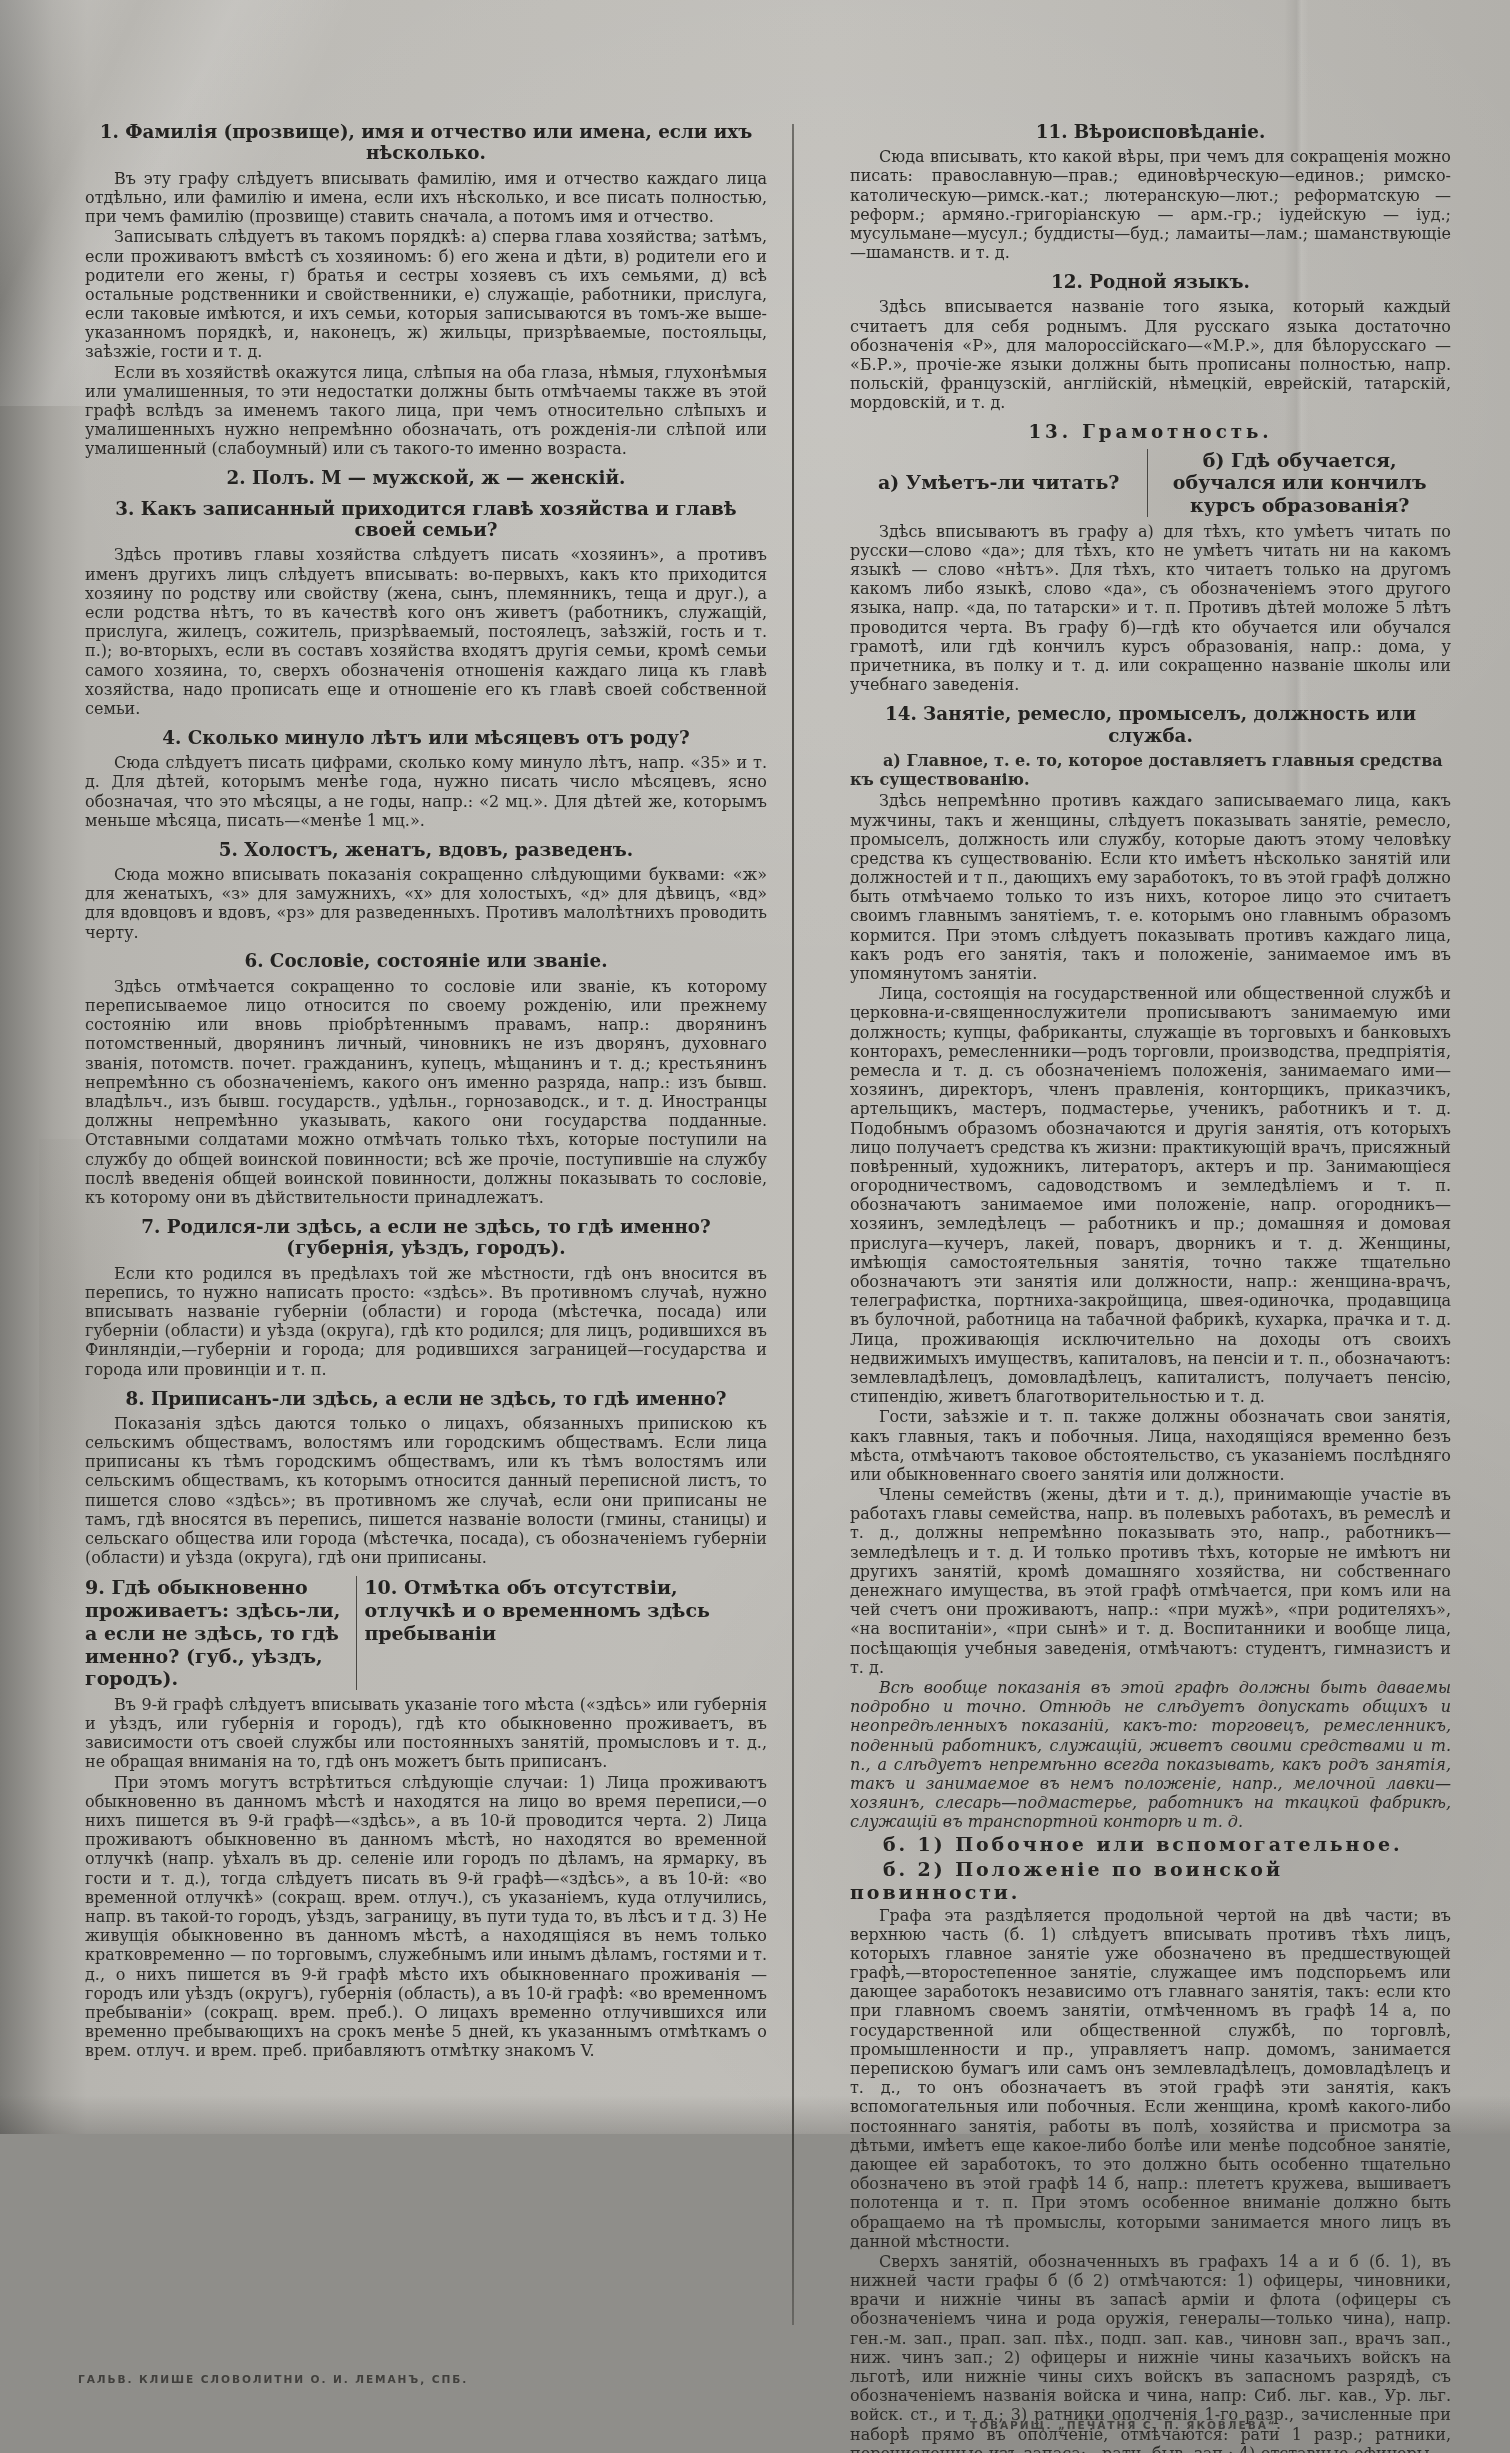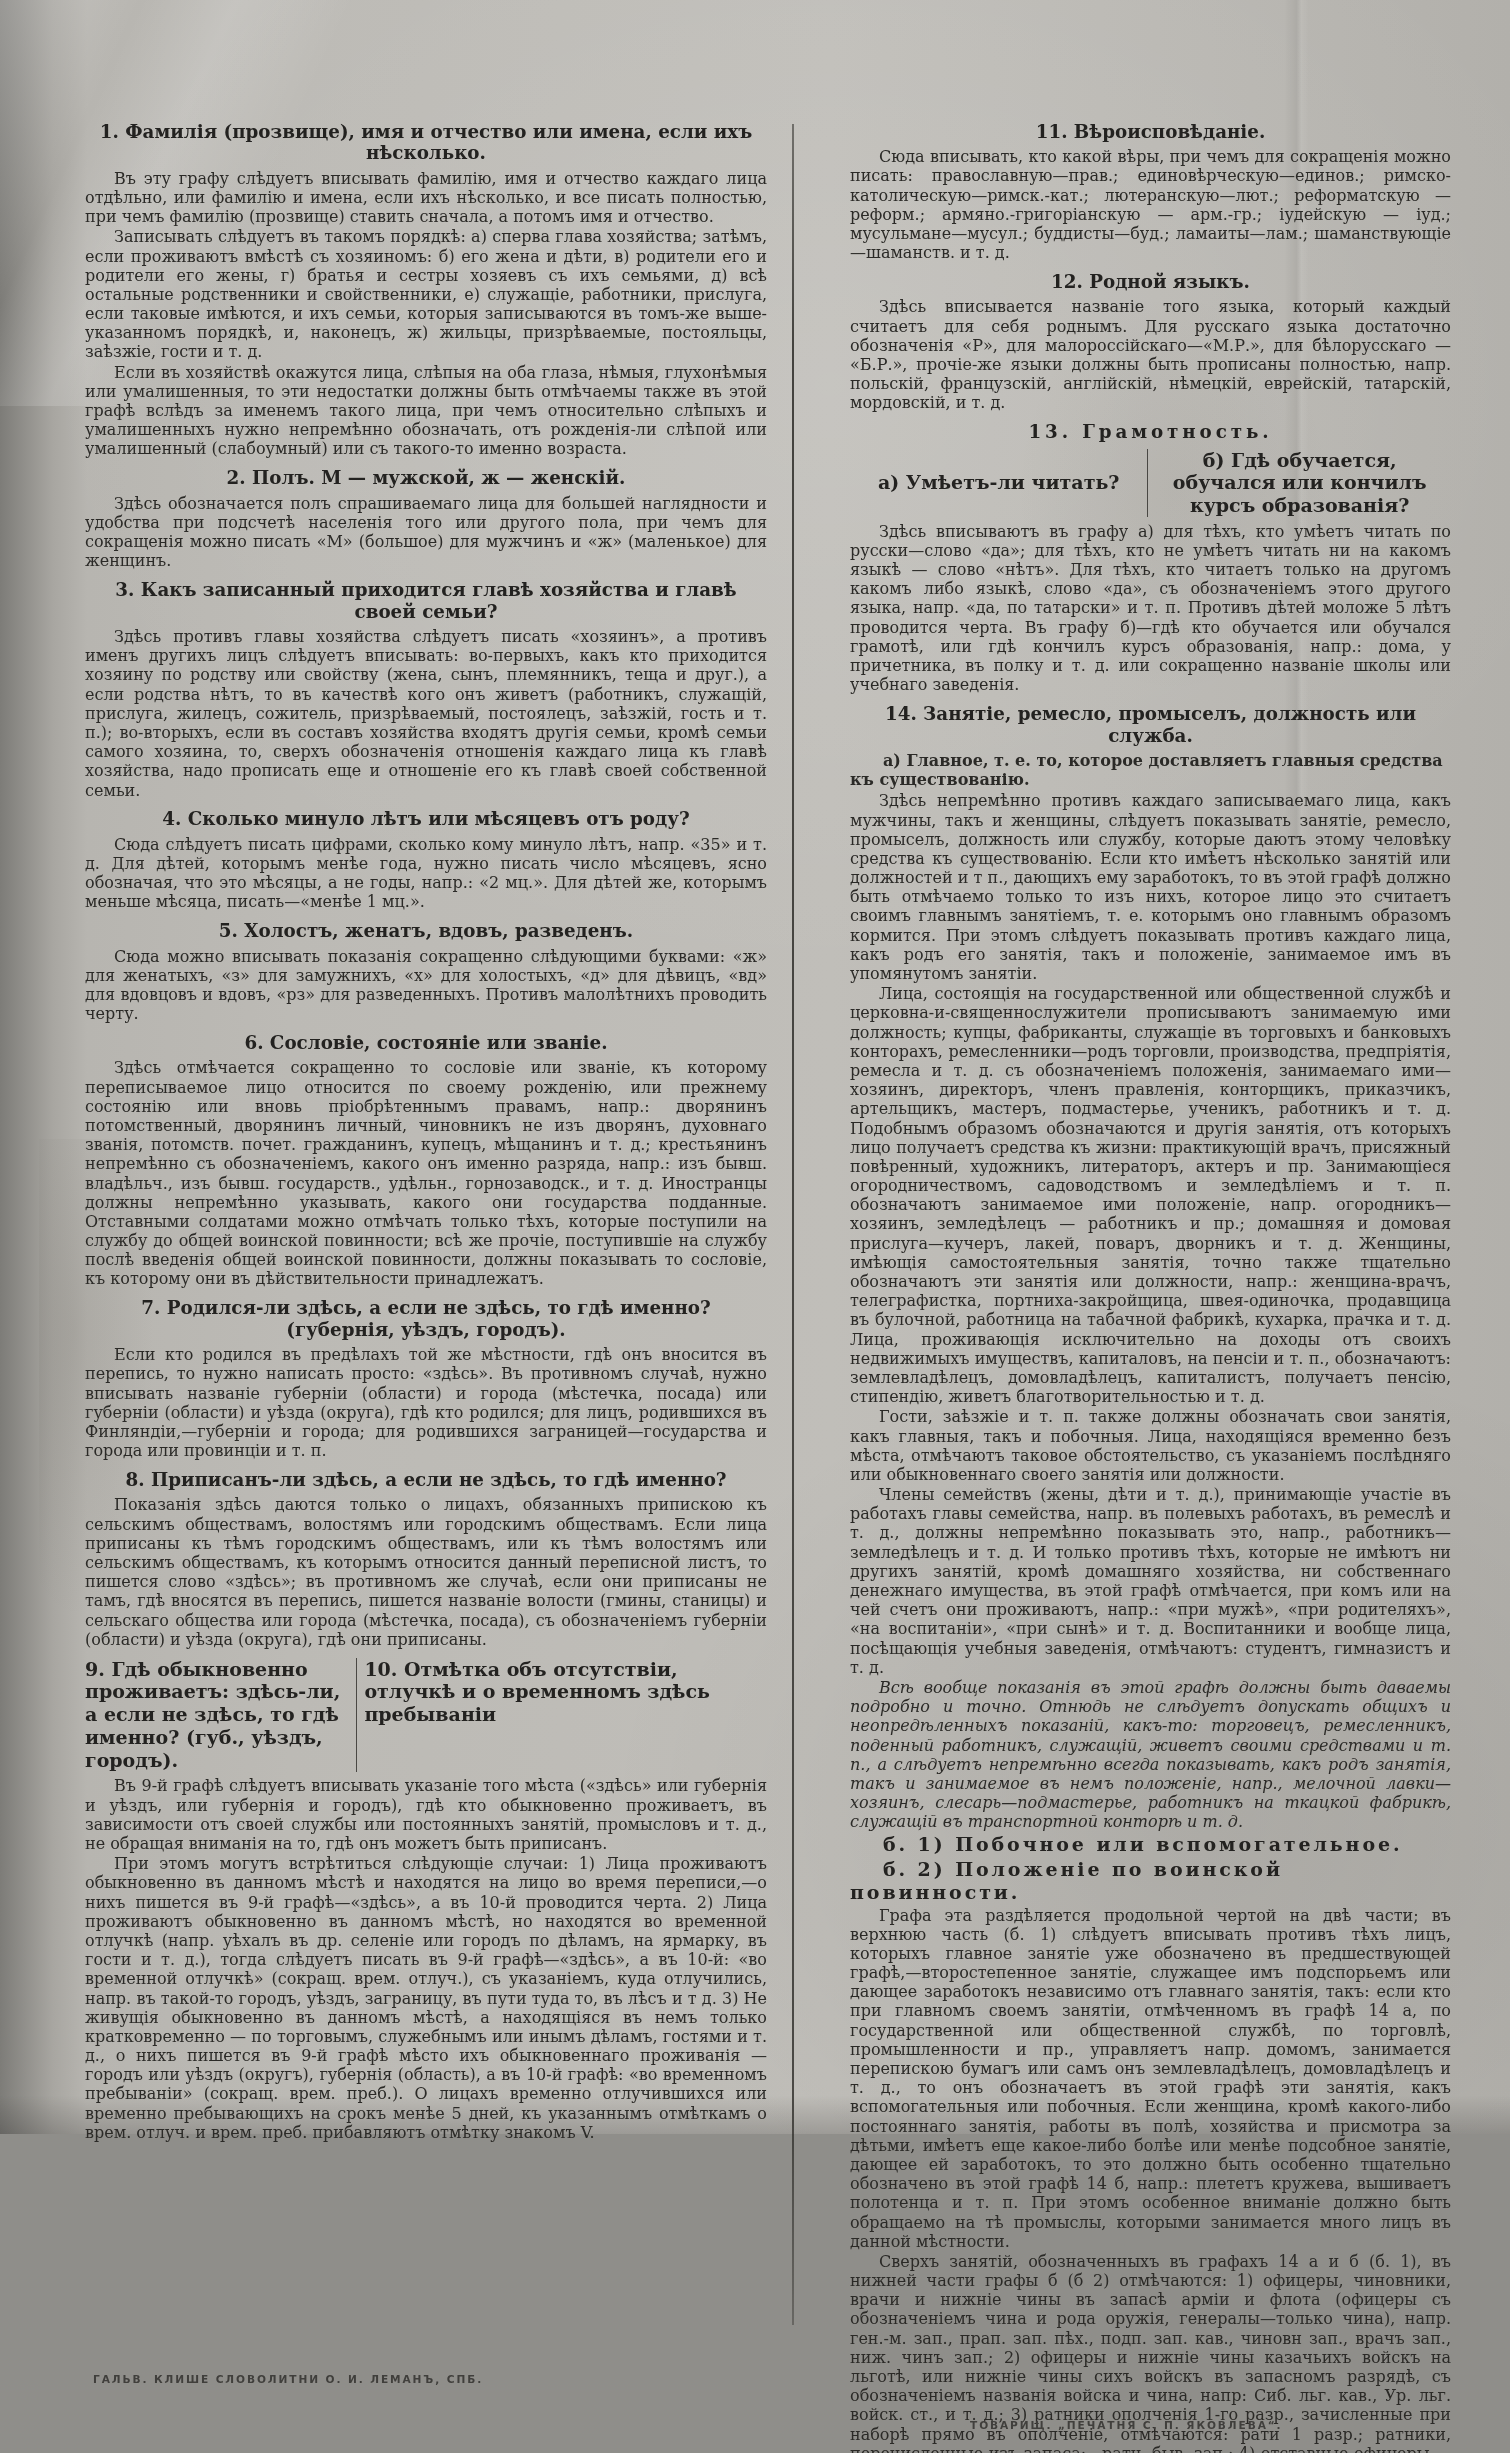--- a/index.html
+++ b/index.html
@@ -76,21 +76,21 @@
   .two-head .c9{width:263px;text-align:left;padding-left:0;}
   .two-head .c10{flex:1;text-align:left;}
   .two-head .c13a{width:282px;display:flex;align-items:center;justify-content:center;}
   .two-head .c13b{flex:1;text-align:center;}
 
   .footer{
     position:absolute;font-weight:bold;
     font-size:10.6px;letter-spacing:1.9px;color:#403f3c;
     font-family:"DejaVu Sans","Liberation Sans",sans-serif;
   }
-  .footer-left{left:93px;top:2373px;}
+  .footer-left{left:78px;top:2373px;}
   .footer-right{left:970px;top:2419px;}
 </style>
 </head>
 <body>
 
 <div class="page">
   <div class="crease-top-left"></div>
   <div class="crease-right"></div>
   <div class="stain-a"></div>
   <div class="stain-b"></div>
@@ -102,21 +102,20 @@
 
     <div class="sec">
       <div class="h">1. Фамилія (прозвище), имя и отчество или имена, если ихъ нѣсколько.</div>
       <p class="body">Въ эту графу слѣдуетъ вписывать фамилію, имя и отчество каждаго лица отдѣльно, или фамилію и имена, если ихъ нѣсколько, и все писать полностью, при чемъ фамилію (прозвище) ставить сначала, а потомъ имя и отчество.</p>
       <p class="body">Записывать слѣдуетъ въ такомъ порядкѣ: а) сперва глава хозяйства; затѣмъ, если проживаютъ вмѣстѣ съ хозяиномъ: б) его жена и дѣти, в) родители его и родители его жены, г) братья и сестры хозяевъ съ ихъ семьями, д) всѣ остальные родственники и свойственники, е) служащіе, работники, прислуга, если таковые имѣются, и ихъ семьи, которыя записываются въ томъ-же выше-указанномъ порядкѣ, и, наконецъ, ж) жильцы, призрѣваемые, постояльцы, заѣзжіе, гости и т. д.</p>
       <p class="body">Если въ хозяйствѣ окажутся лица, слѣпыя на оба глаза, нѣмыя, глухонѣмыя или умалишенныя, то эти недостатки должны быть отмѣчаемы также въ этой графѣ вслѣдъ за именемъ такого лица, при чемъ относительно слѣпыхъ и умалишенныхъ нужно непремѣнно обозначать, отъ рожденія-ли слѣпой или умалишенный (слабоумный) или съ такого-то именно возраста.</p>
     </div>
 
     <div class="sec">
       <div class="h">2. Полъ. М — мужской, ж — женскій.</div>
-      <p class="body">Здѣсь обозначается полъ спрашиваемаго лица для большей наглядности и удобства при подсчетѣ населенія того или другого пола, при чемъ для сокращенія можно писать «М» (большое) для мужчинъ и «ж» (маленькое) для женщинъ.</p>
     </div>
 
     <div class="sec">
       <div class="h">3. Какъ записанный приходится главѣ хозяйства и главѣ своей семьи?</div>
       <p class="body">Здѣсь противъ главы хозяйства слѣдуетъ писать «хозяинъ», а противъ именъ другихъ лицъ слѣдуетъ вписывать: во-первыхъ, какъ кто приходится хозяину по родству или свойству (жена, сынъ, племянникъ, теща и друг.), а если родства нѣтъ, то въ качествѣ кого онъ живетъ (работникъ, служащій, прислуга, жилецъ, сожитель, призрѣваемый, постоялецъ, заѣзжій, гость и т. п.); во-вторыхъ, если въ составъ хозяйства входятъ другія семьи, кромѣ семьи самого хозяина, то, сверхъ обозначенія отношенія каждаго лица къ главѣ хозяйства, надо прописать еще и отношеніе его къ главѣ своей собственной семьи.</p>
     </div>
 
     <div class="sec">
       <div class="h">4. Сколько минуло лѣтъ или мѣсяцевъ отъ роду?</div>
       <p class="body">Сюда слѣдуетъ писать цифрами, сколько кому минуло лѣтъ, напр. «35» и т. д. Для дѣтей, которымъ менѣе года, нужно писать число мѣсяцевъ, ясно обозначая, что это мѣсяцы, а не годы, напр.: «2 мц.». Для дѣтей же, которымъ меньше мѣсяца, писать—«менѣе 1 мц.».</p>

